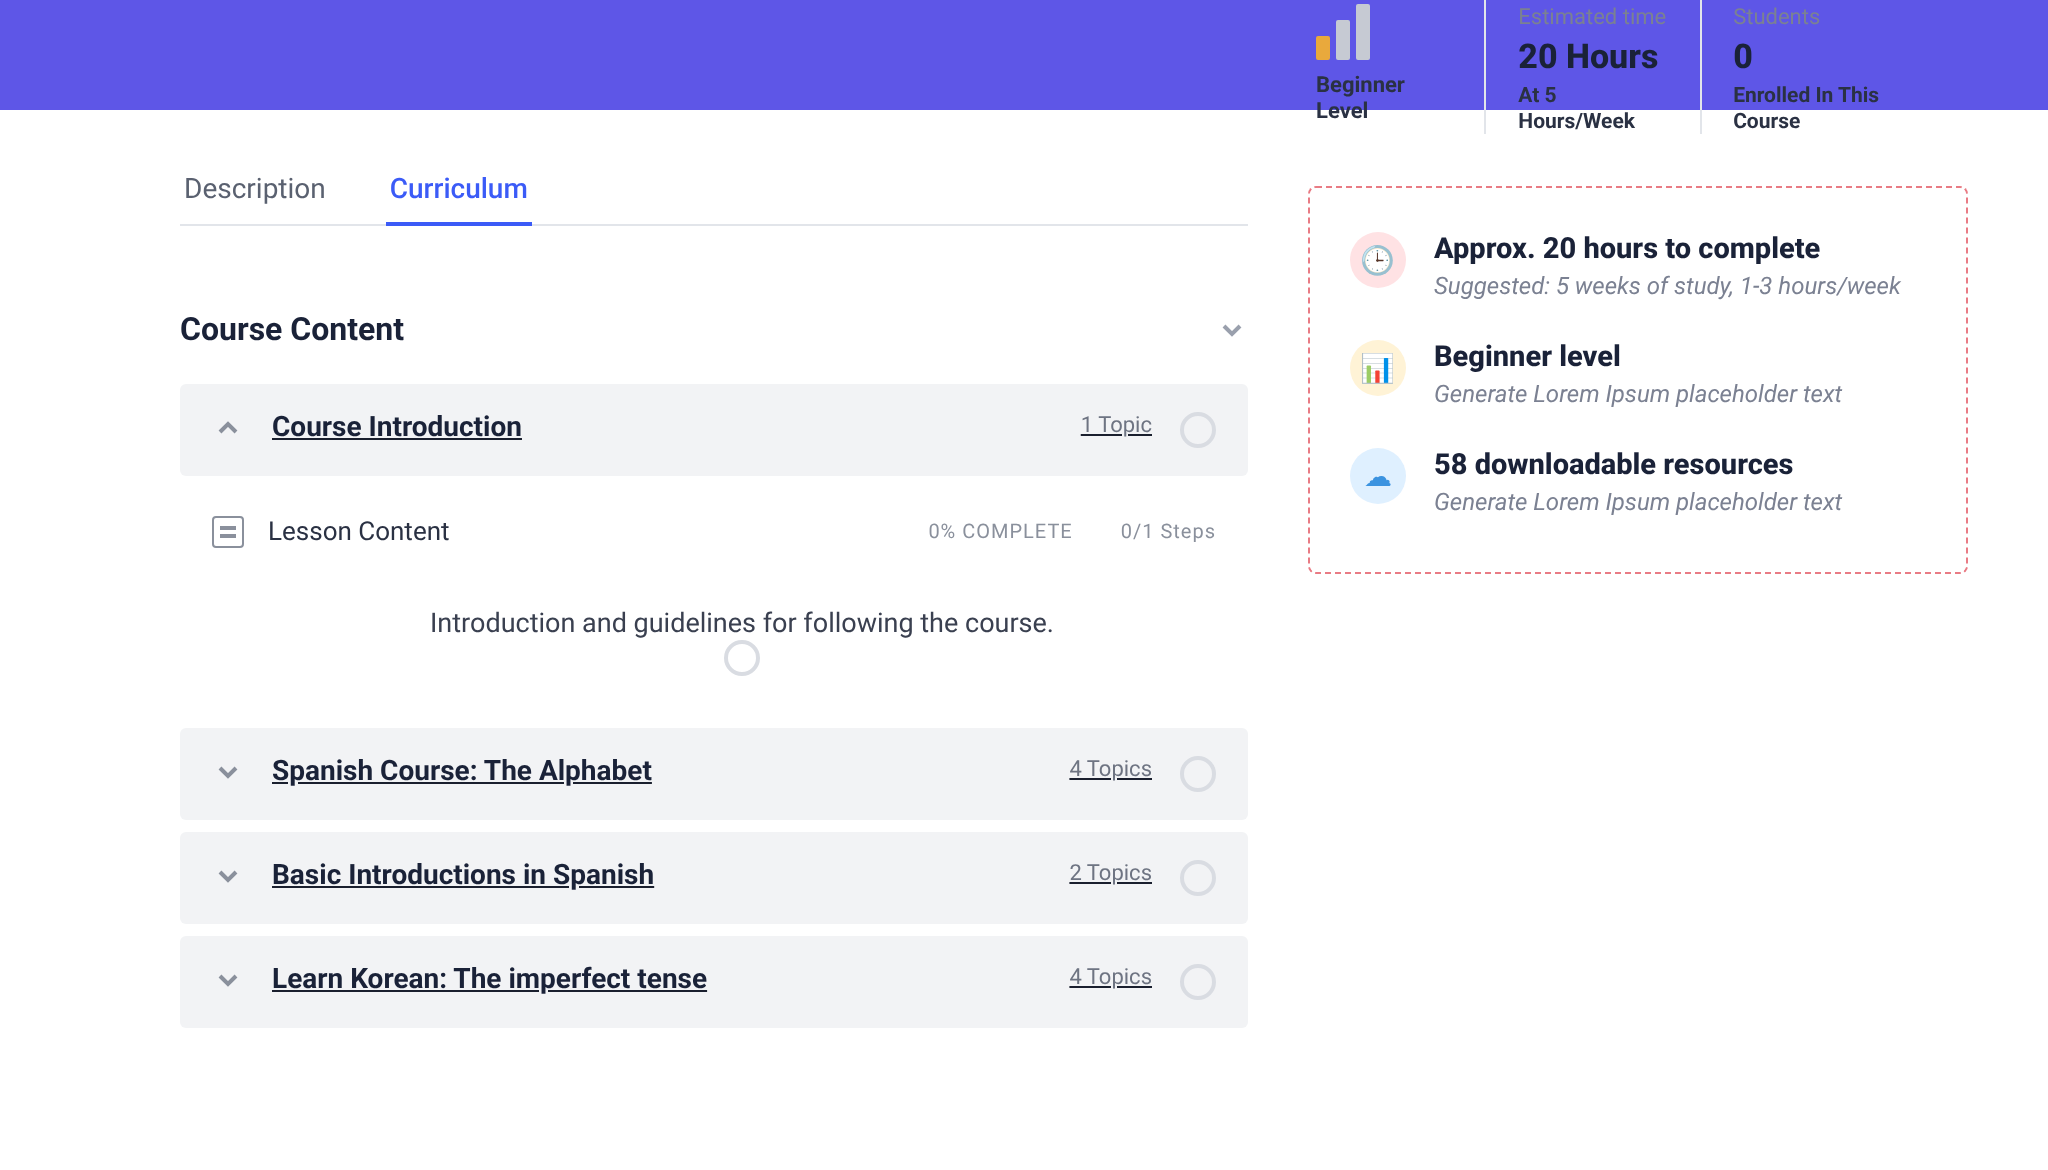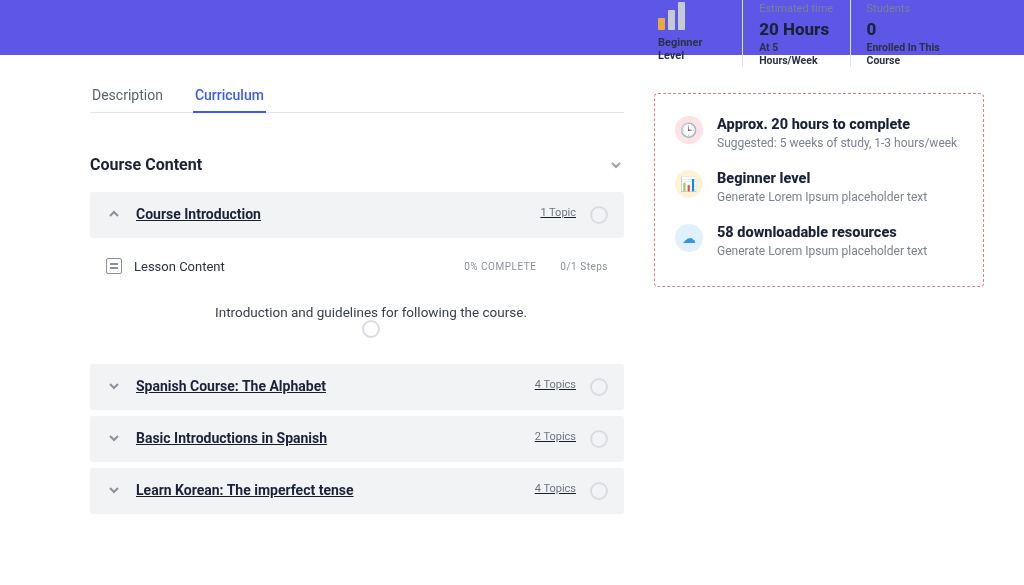--- a/index.html
+++ b/index.html
@@ -262,20 +262,21 @@
   .hl-ico.blue { background:#dff0ff; color:#3b93e0; }
   .hl-title {
     font-size: 14.5px;
     font-weight:800;
     color:#1a2238;
     margin-bottom:3px;
   }
   .hl-sub {
     font-size: 12px;
     color:#7b8192;
+    font-style:italic;
   }
 </style>
 </head>
 <body>
 
 <div class="hero-band"></div>
 
 <div class="page">
   <div class="left">
     <div class="tabs">

